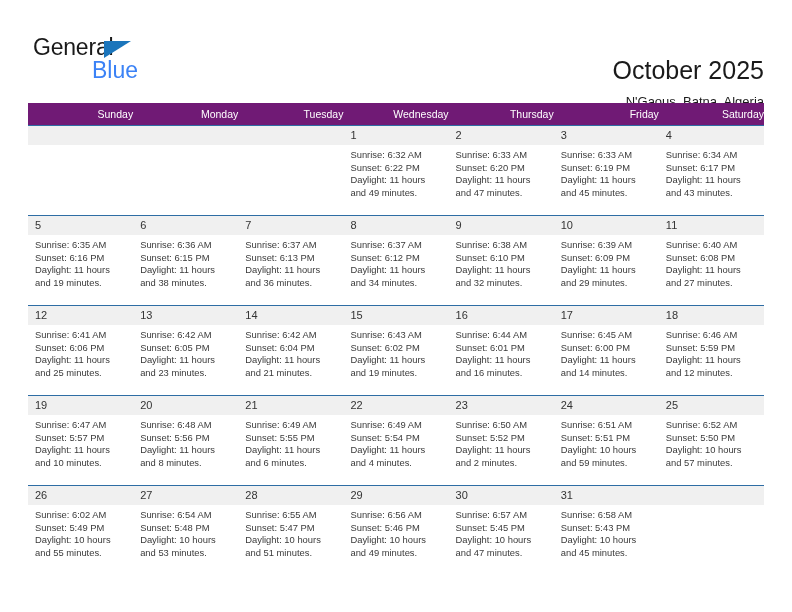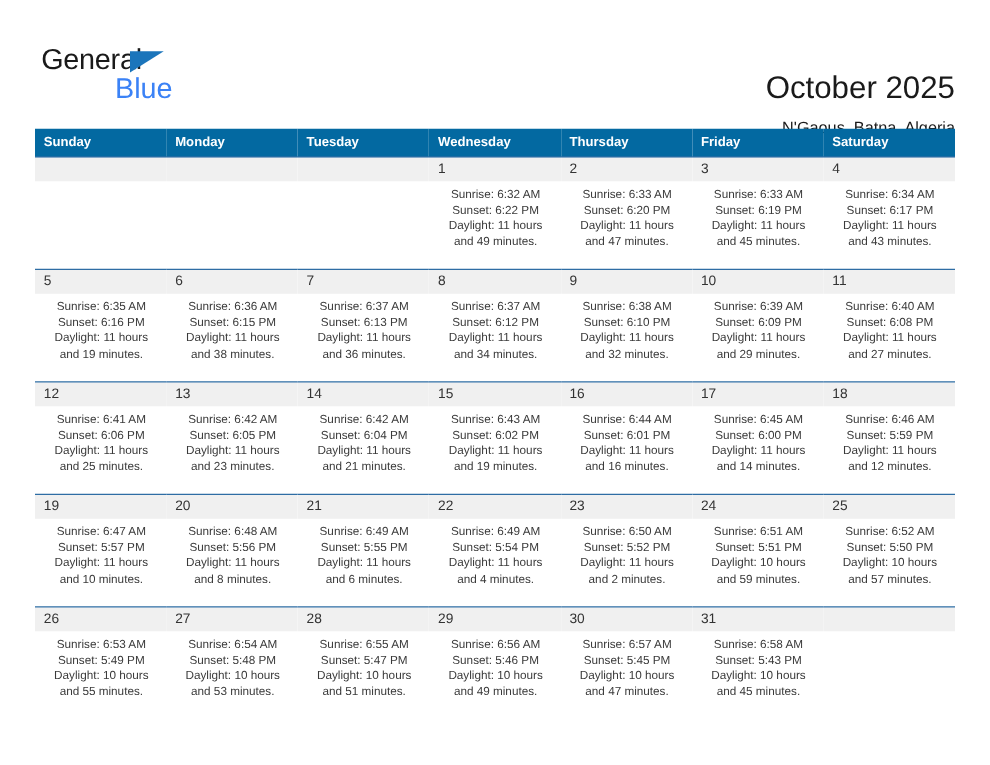--- a/index.html
+++ b/index.html
@@ -90,25 +90,25 @@
     left: 28px;
     top: 103px;
     width: 736px;
   }
   table.cal {
     width: 736px;
     border-collapse: collapse;
     table-layout: fixed;
   }
   table.cal th {
-    background: #0369a1;
+    background: #701a75;
     color: #ffffff;
     font-size: 10.5px;
-    font-weight: bold;
-    text-align: left;
+    font-weight: normal;
+    text-align: right;
     padding: 5px 0 5px 7px;
     height: 21px;
     font-family: "Liberation Sans", sans-serif;
   }
   table.cal td {
     vertical-align: top;
     width: 105.14px;
     height: 90px;
     padding: 0;
     border-top: 1px solid #2e6da4;
@@ -123,21 +123,20 @@
     line-height: 13px;
     font-family: "Liberation Sans", sans-serif;
   }
   .daynum.blank { color: transparent; }
   .dayinfo {
     padding: 4px 6px 0 7px;
     font-size: 9.4px;
     line-height: 12.6px;
     color: #3a3a3a;
     font-family: "Liberation Sans", sans-serif;
-    text-align: center;
   }
   .dayinfo div { white-space: nowrap; }
   .cell-empty .dayinfo { visibility: hidden; }
 </style>
 </head>
 <body>
 
 <div class="page">
 
   <div class="header">
@@ -426,21 +425,21 @@
                 <div>Sunset: 5:50 PM</div>
                 <div>Daylight: 10 hours</div>
                 <div>and 57 minutes.</div>
               </div>
             </td>
           </tr>
           <tr>
             <td>
               <div class="daynum">26</div>
               <div class="dayinfo">
-                <div>Sunrise: 6:53 AM</div>
+                <div>Sunrise: 6:02 AM</div>
                 <div>Sunset: 5:49 PM</div>
                 <div>Daylight: 10 hours</div>
                 <div>and 55 minutes.</div>
               </div>
             </td>
             <td>
               <div class="daynum">27</div>
               <div class="dayinfo">
                 <div>Sunrise: 6:54 AM</div>
                 <div>Sunset: 5:48 PM</div>

